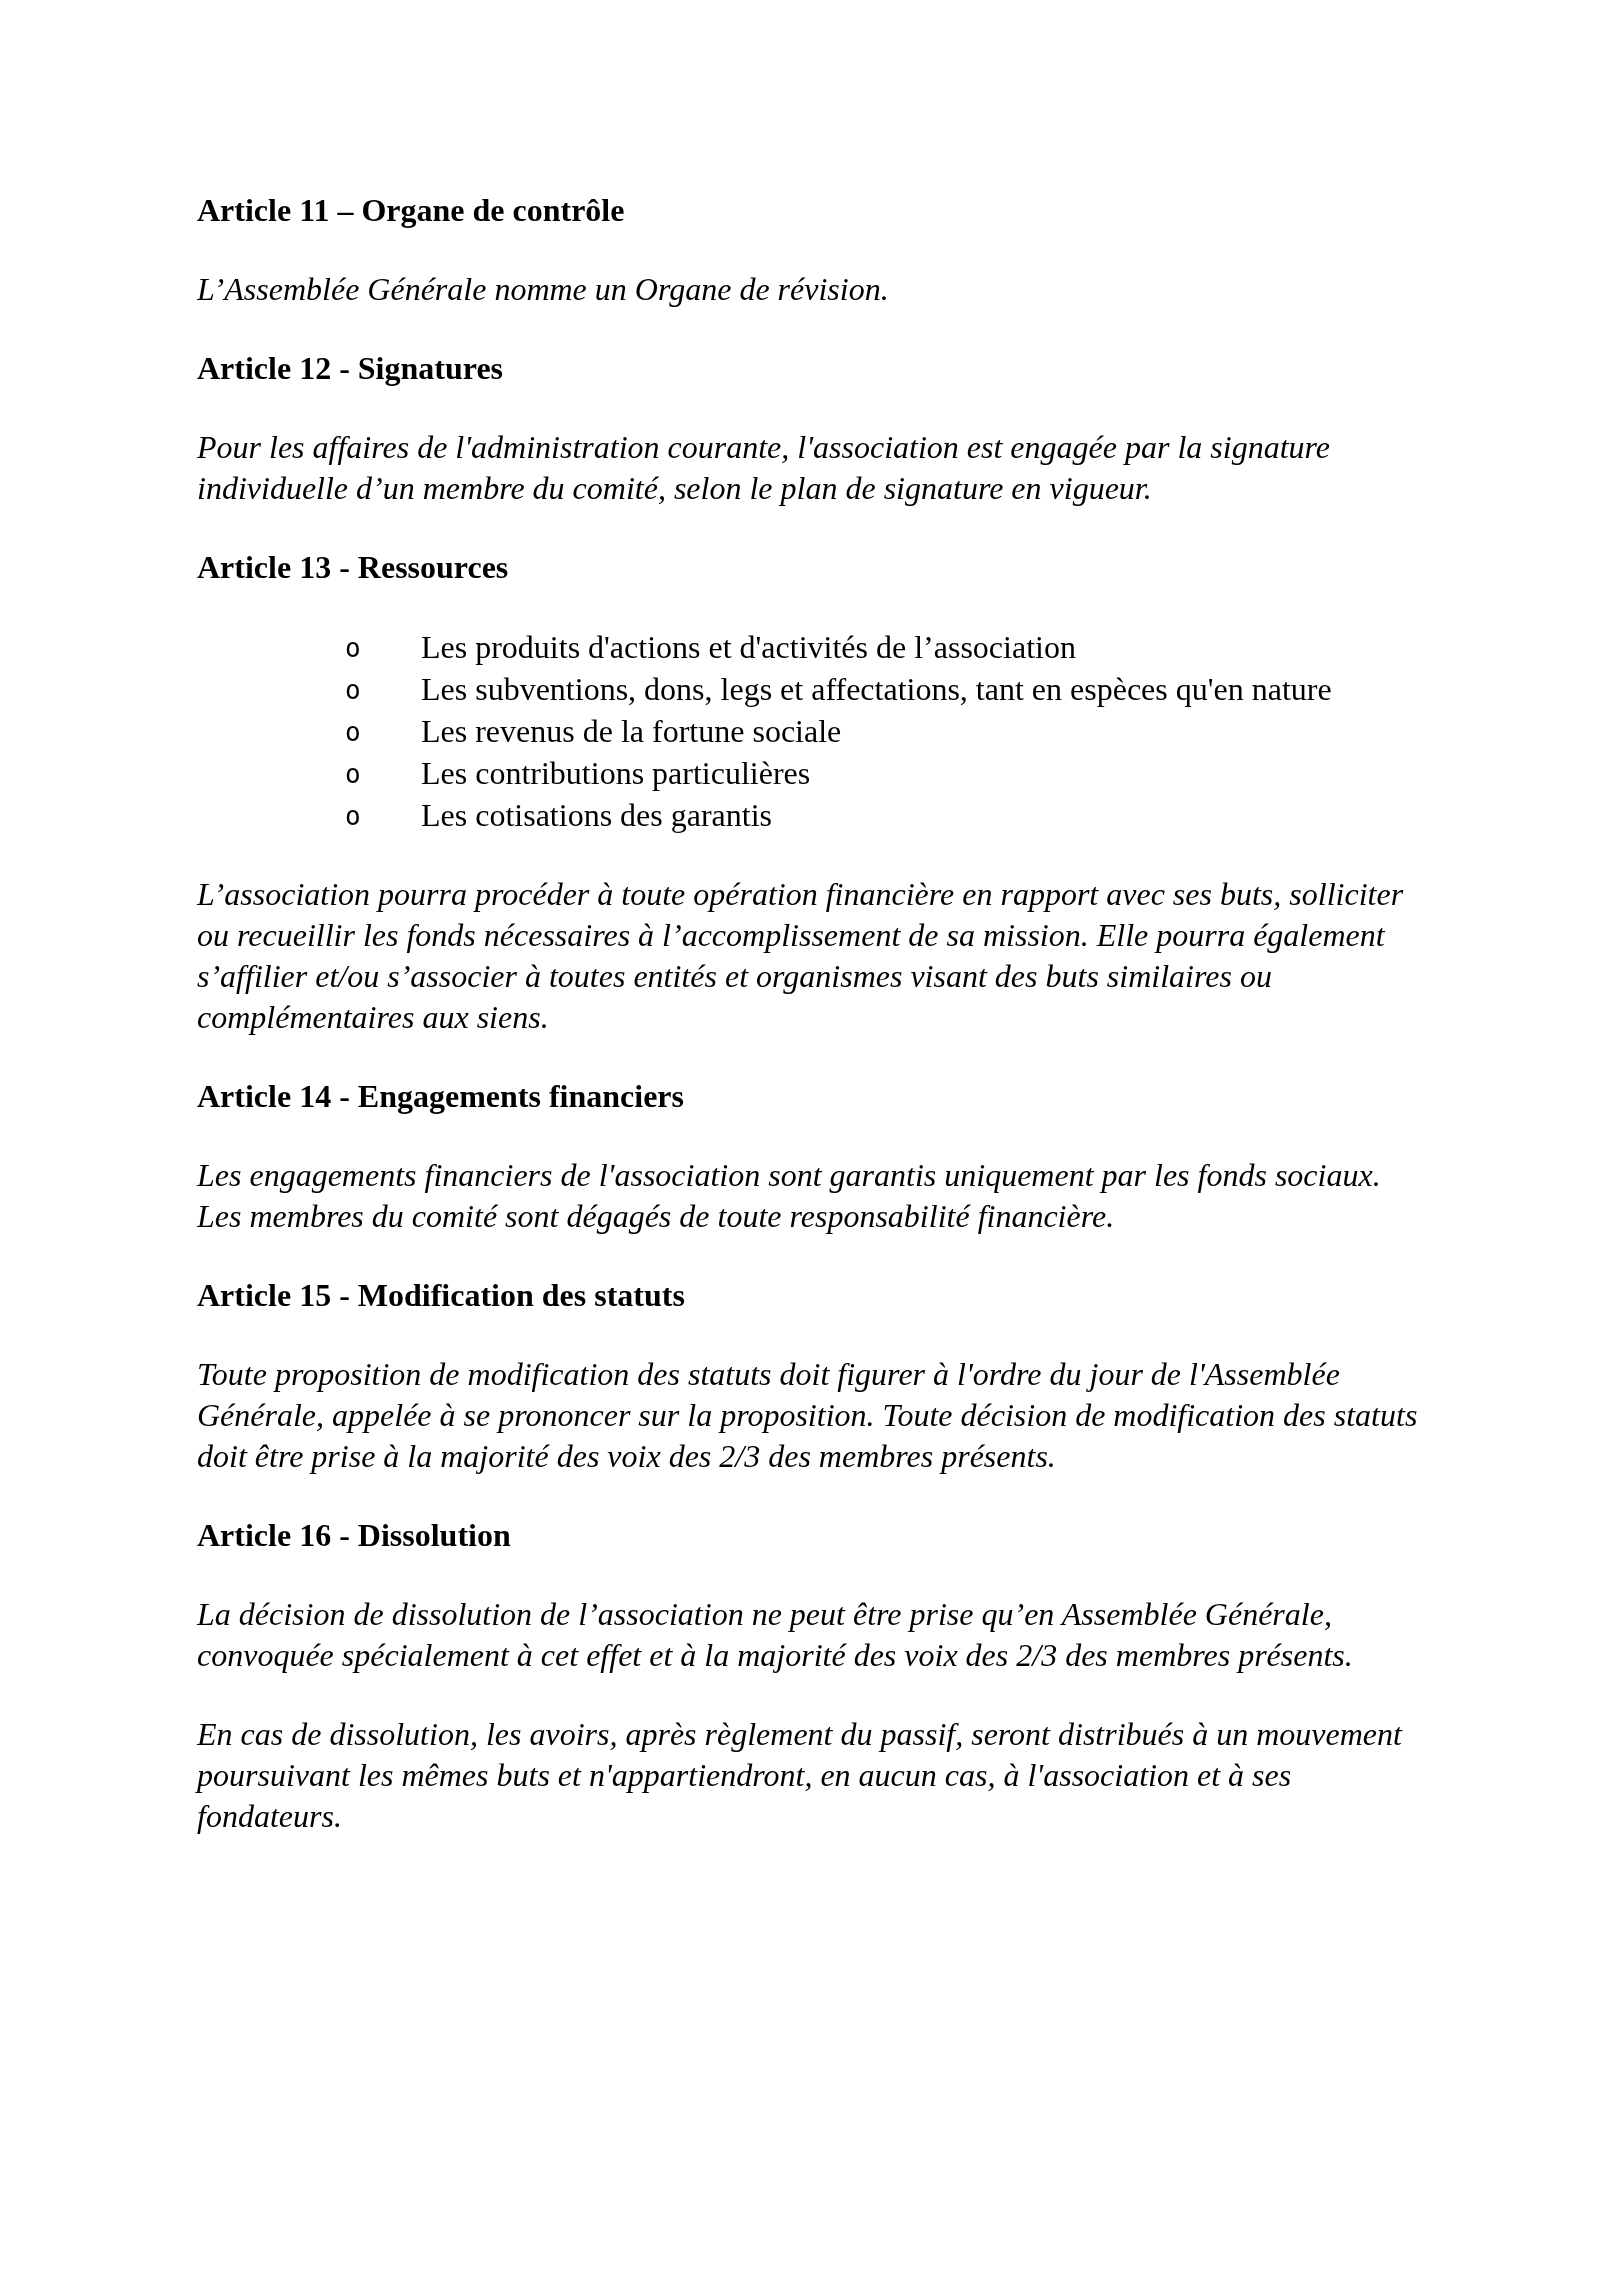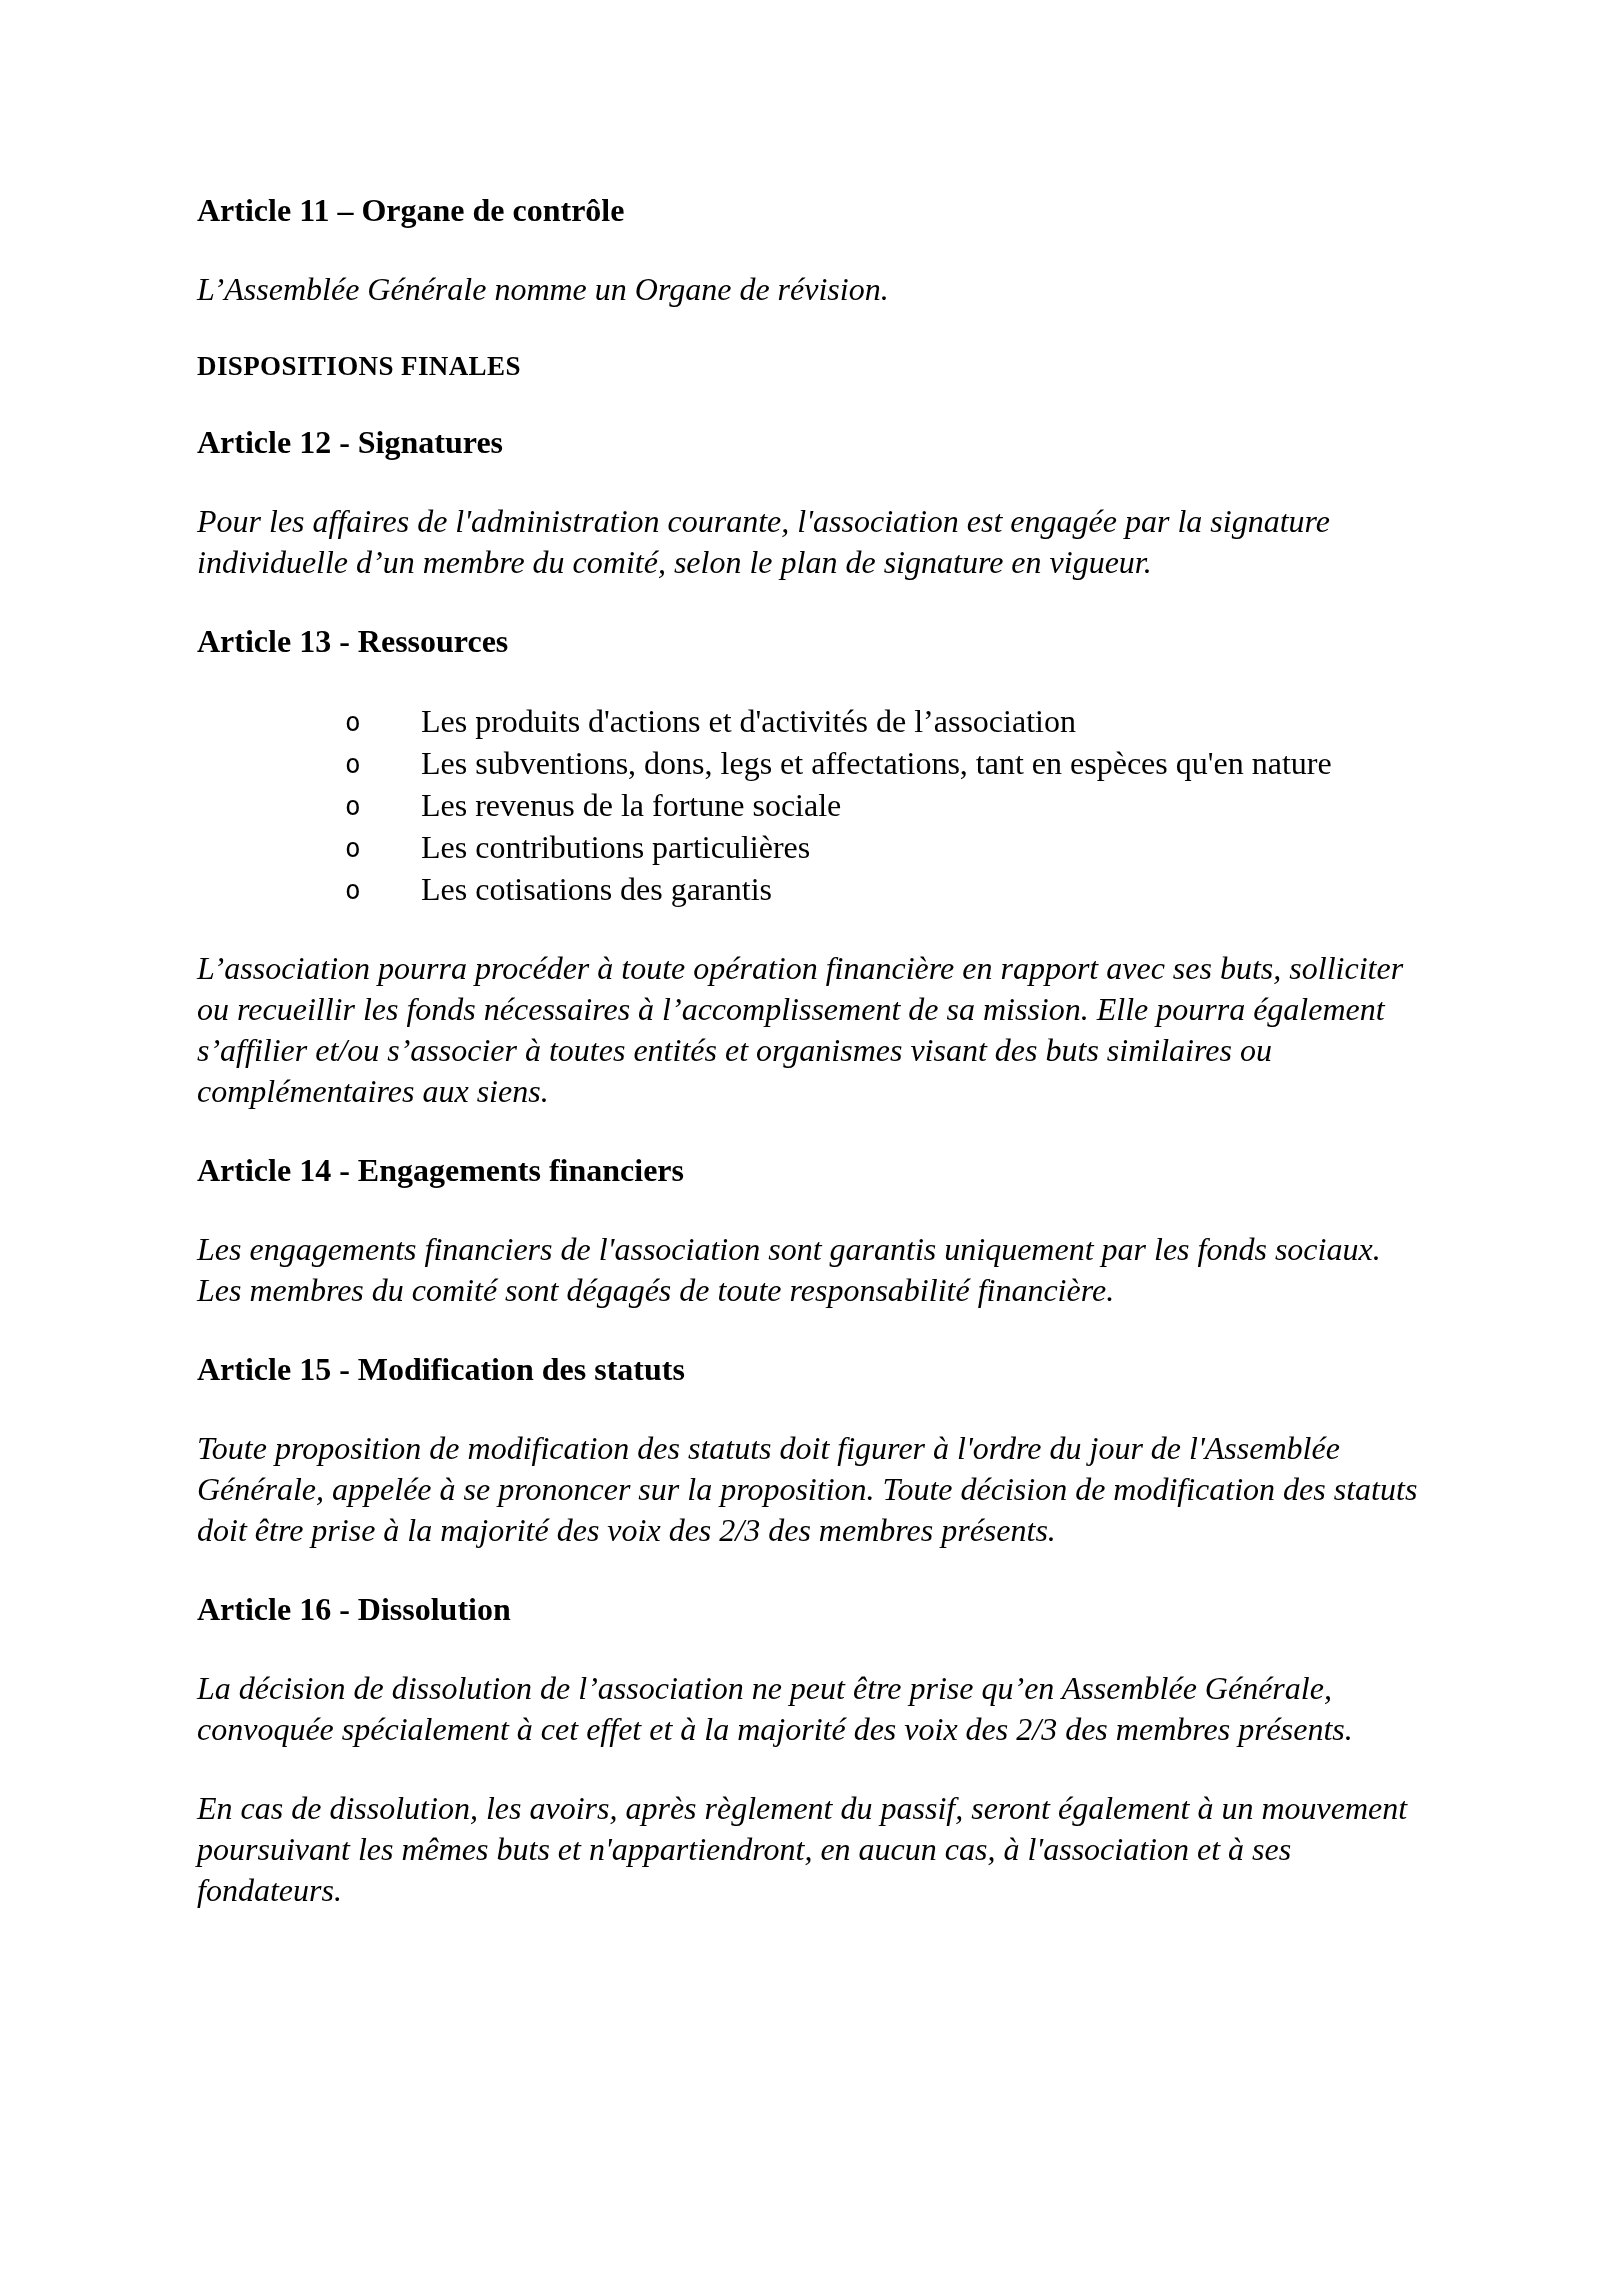--- a/index.html
+++ b/index.html
@@ -56,33 +56,32 @@
     font-family: "DejaVu Sans Mono", monospace;
     font-size: 26px;
   }
 </style>
 </head>
 <body>
 
 <div class="page">
     <h2>Article 11 – Organe de contrôle</h2>
     <p>L’Assemblée Générale nomme un Organe de révision.</p>
-    <h3>DISPOSITIONS FINALES</h3>
     <h2>Article 12 - Signatures</h2>
     <p>Pour les affaires de l'administration courante, l'association est engagée par la signature individuelle d’un membre du comité, selon le plan de signature en vigueur.</p>
     <h2>Article 13 - Ressources</h2>
     <ul>
       <li><span class="marker">o</span><span>Les produits d'actions et d'activités de l’association</span></li>
       <li><span class="marker">o</span><span>Les subventions, dons, legs et affectations, tant en espèces qu'en nature</span></li>
       <li><span class="marker">o</span><span>Les revenus de la fortune sociale</span></li>
       <li><span class="marker">o</span><span>Les contributions particulières</span></li>
       <li><span class="marker">o</span><span>Les cotisations des garantis</span></li>
     </ul>
     <p>L’association pourra procéder à toute opération financière en rapport avec ses buts, solliciter ou recueillir les fonds nécessaires à l’accomplissement de sa mission. Elle pourra également s’affilier et/ou s’associer à toutes entités et organismes visant des buts similaires ou complémentaires aux siens.</p>
     <h2>Article 14 - Engagements financiers</h2>
     <p>Les engagements financiers de l'association sont garantis uniquement par les fonds sociaux. Les membres du comité sont dégagés de toute responsabilité financière.</p>
     <h2>Article 15 - Modification des statuts</h2>
     <p>Toute proposition de modification des statuts doit figurer à l'ordre du jour de l'Assemblée Générale, appelée à se prononcer sur la proposition. Toute décision de modification des statuts doit être prise à la majorité des voix des 2/3 des membres présents.</p>
     <h2>Article 16 - Dissolution</h2>
     <p>La décision de dissolution de l’association ne peut être prise qu’en Assemblée Générale, convoquée spécialement à cet effet et à la majorité des voix des 2/3 des membres présents.</p>
-    <p>En cas de dissolution, les avoirs, après règlement du passif, seront également à un mouvement poursuivant les mêmes buts et n'appartiendront, en aucun cas, à l'association et à ses fondateurs.</p>
+    <p>En cas de dissolution, les avoirs, après règlement du passif, seront distribués à un mouvement poursuivant les mêmes buts et n'appartiendront, en aucun cas, à l'association et à ses fondateurs.</p>
   </div>
 
 
 </body></html>

